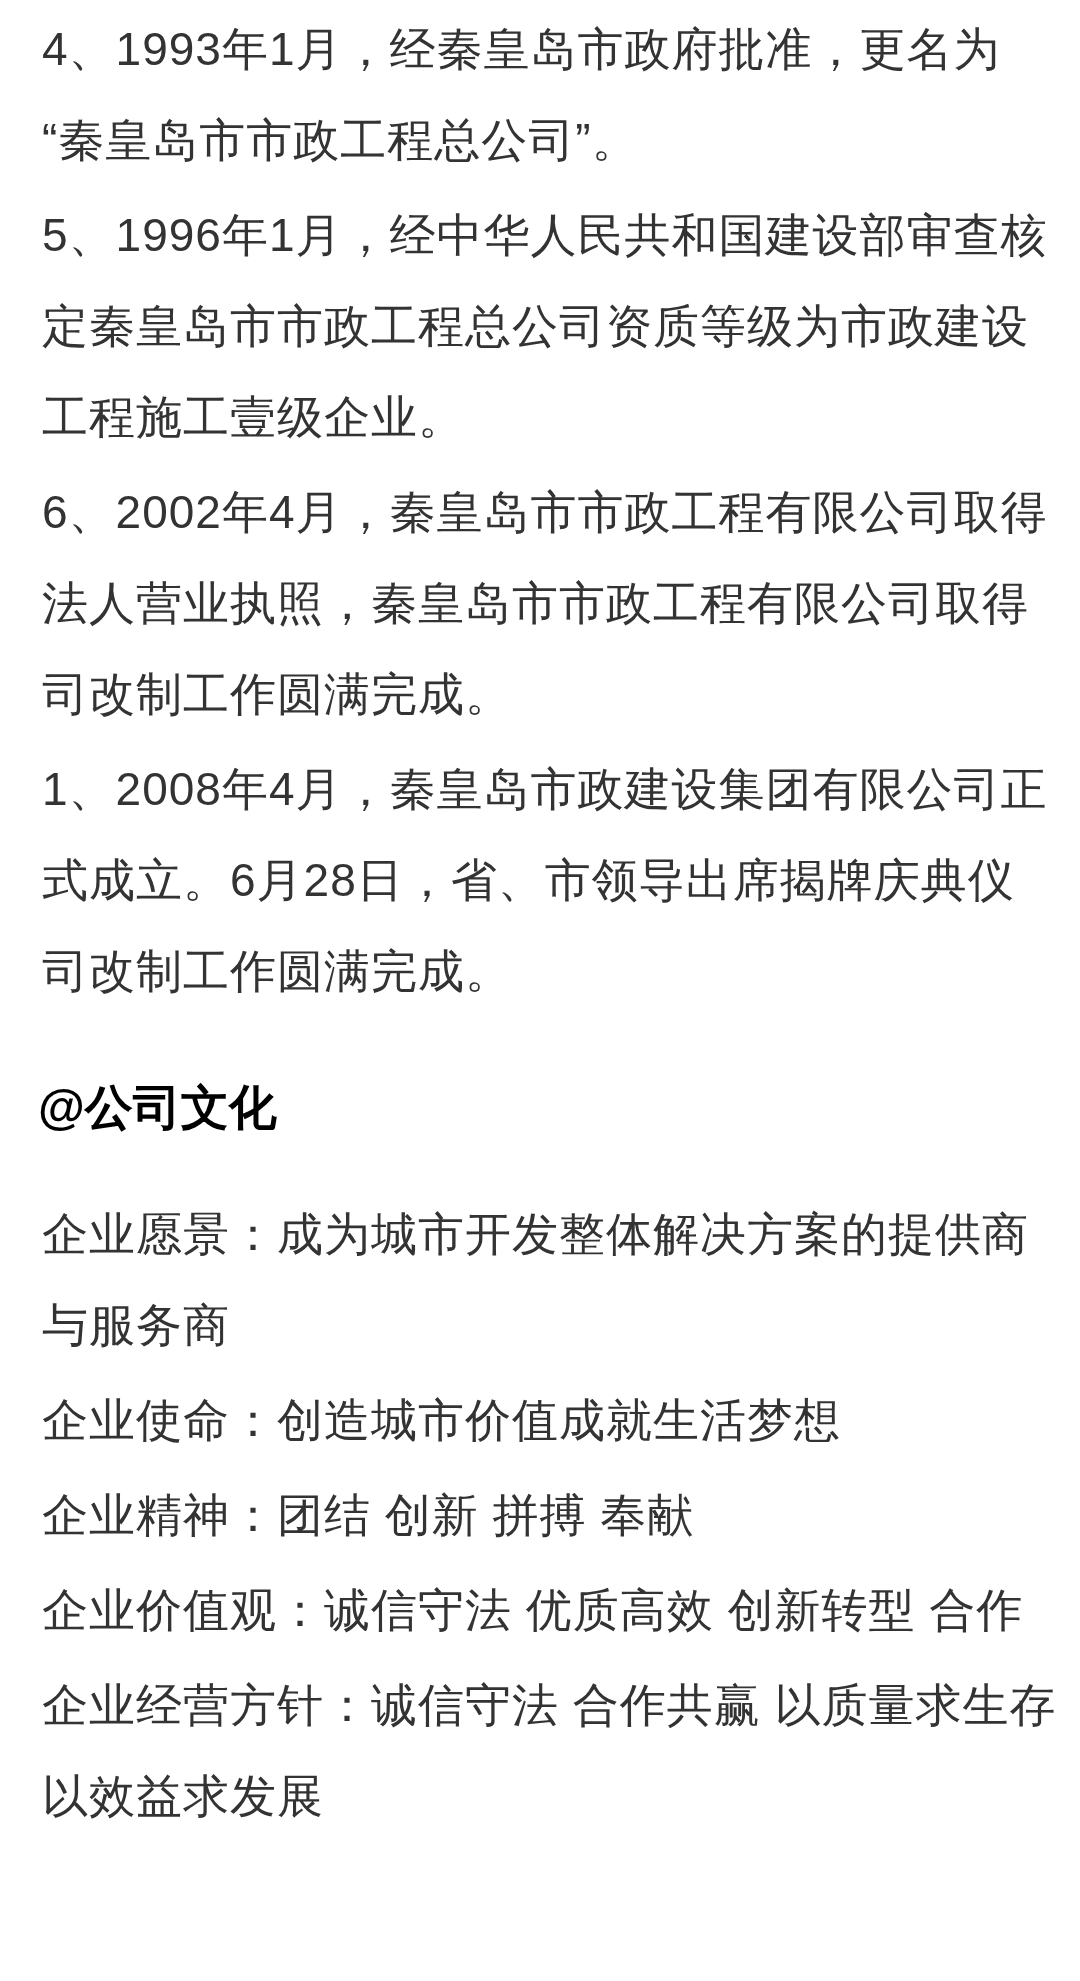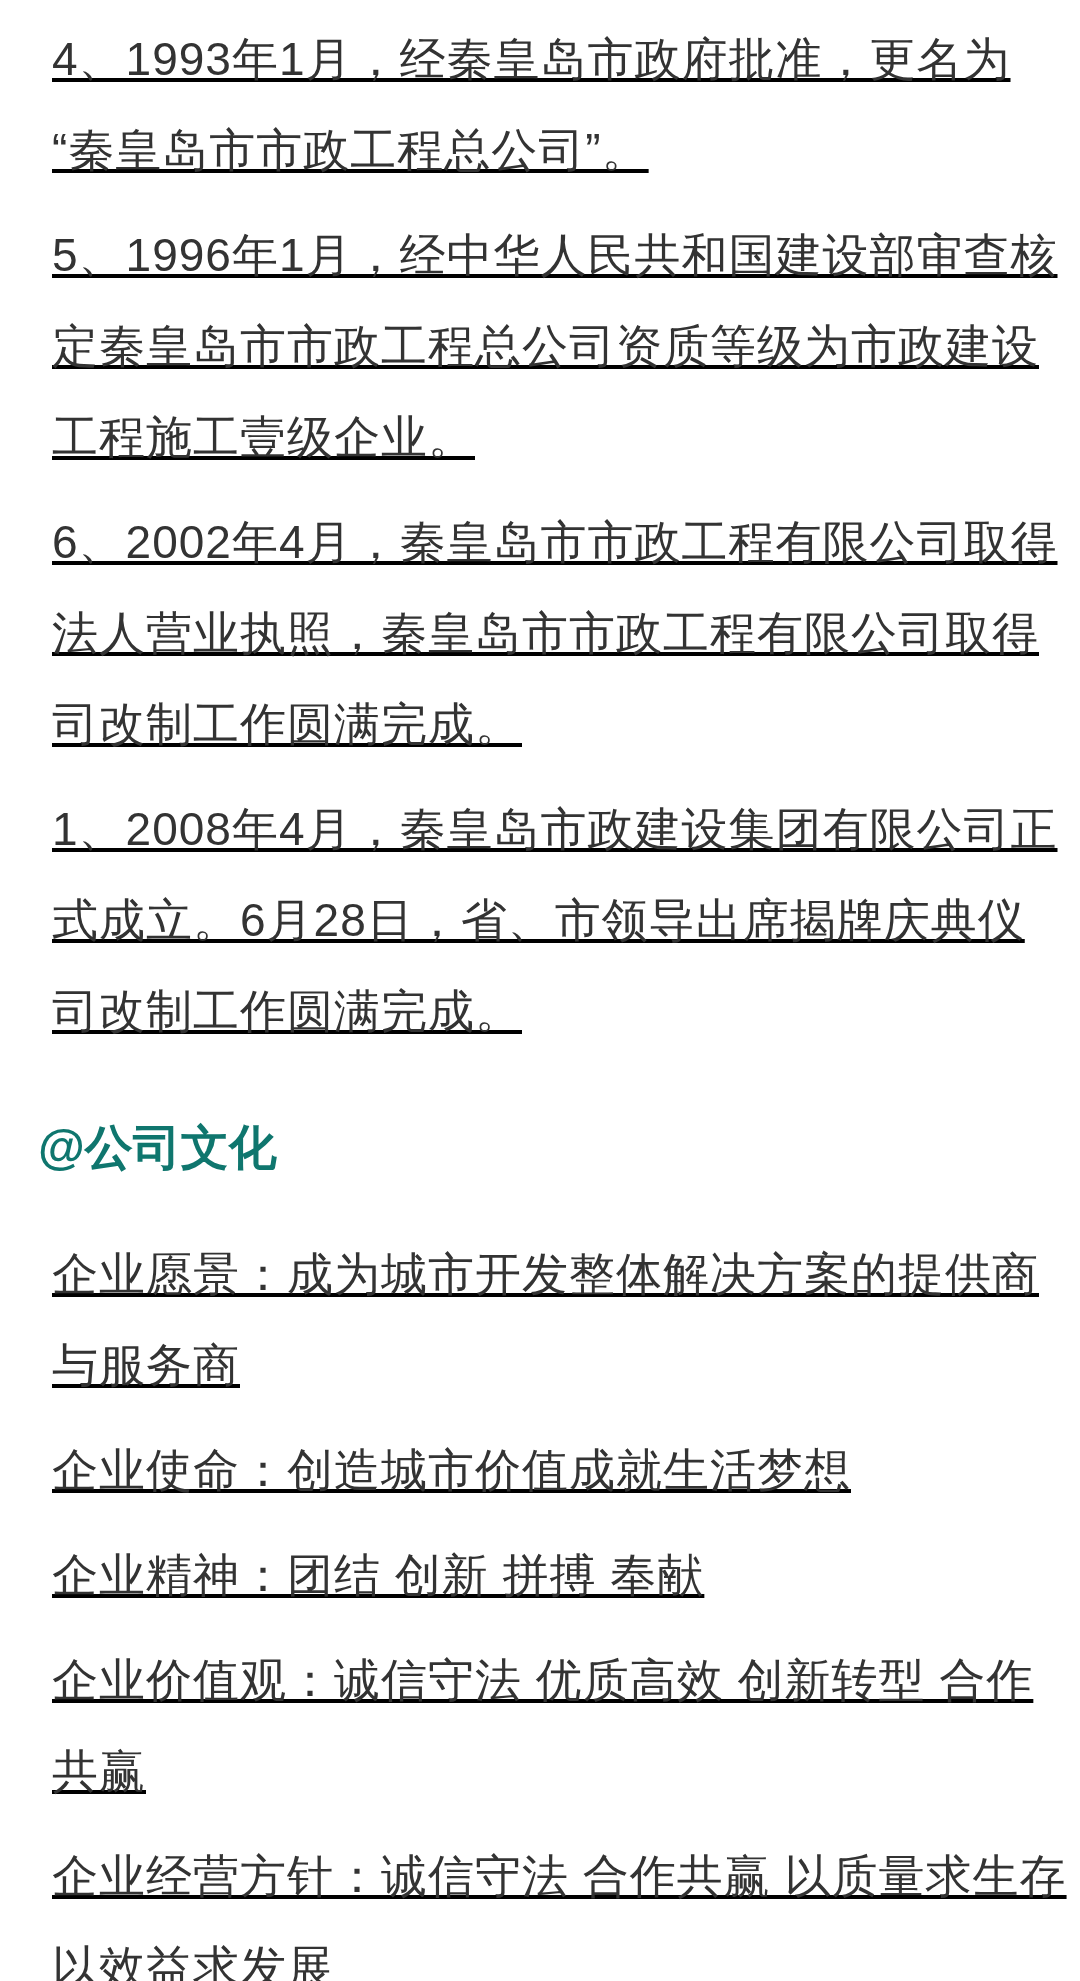--- a/index.html
+++ b/index.html
@@ -23,28 +23,27 @@
     color: #333333;
     white-space: nowrap;
     letter-spacing: 1px;
     overflow: visible;
   }
   .section-heading {
     font-size: 48px;
     line-height: 91px;
     height: 91px;
     font-weight: 700;
-    color: #0f766e;
+    color: #000000;
     margin-top: 45px;
     margin-bottom: 36px;
     white-space: nowrap;
   }
   .paragraph, .culture-item {
-    margin: 14px;
-    text-decoration: underline;
+    margin: 4px;
   }
 </style>
 </head>
 <body>
 
 <div class="article">
 
   <div class="paragraph">
     <div class="text-line">4、1993年1月，经秦皇岛市政府批准，更名为</div>
     <div class="text-line">“秦皇岛市市政工程总公司”。</div>
@@ -78,21 +77,20 @@
   <div class="culture-item">
     <div class="text-line">企业使命：创造城市价值成就生活梦想</div>
   </div>
 
   <div class="culture-item">
     <div class="text-line">企业精神：团结 创新 拼搏 奉献</div>
   </div>
 
   <div class="culture-item">
     <div class="text-line">企业价值观：诚信守法 优质高效 创新转型 合作</div>
-    <div class="text-line">共赢</div>
   </div>
 
   <div class="culture-item">
     <div class="text-line">企业经营方针：诚信守法 合作共赢 以质量求生存</div>
     <div class="text-line">以效益求发展</div>
   </div>
 
 </div>
 
 </body></html>

